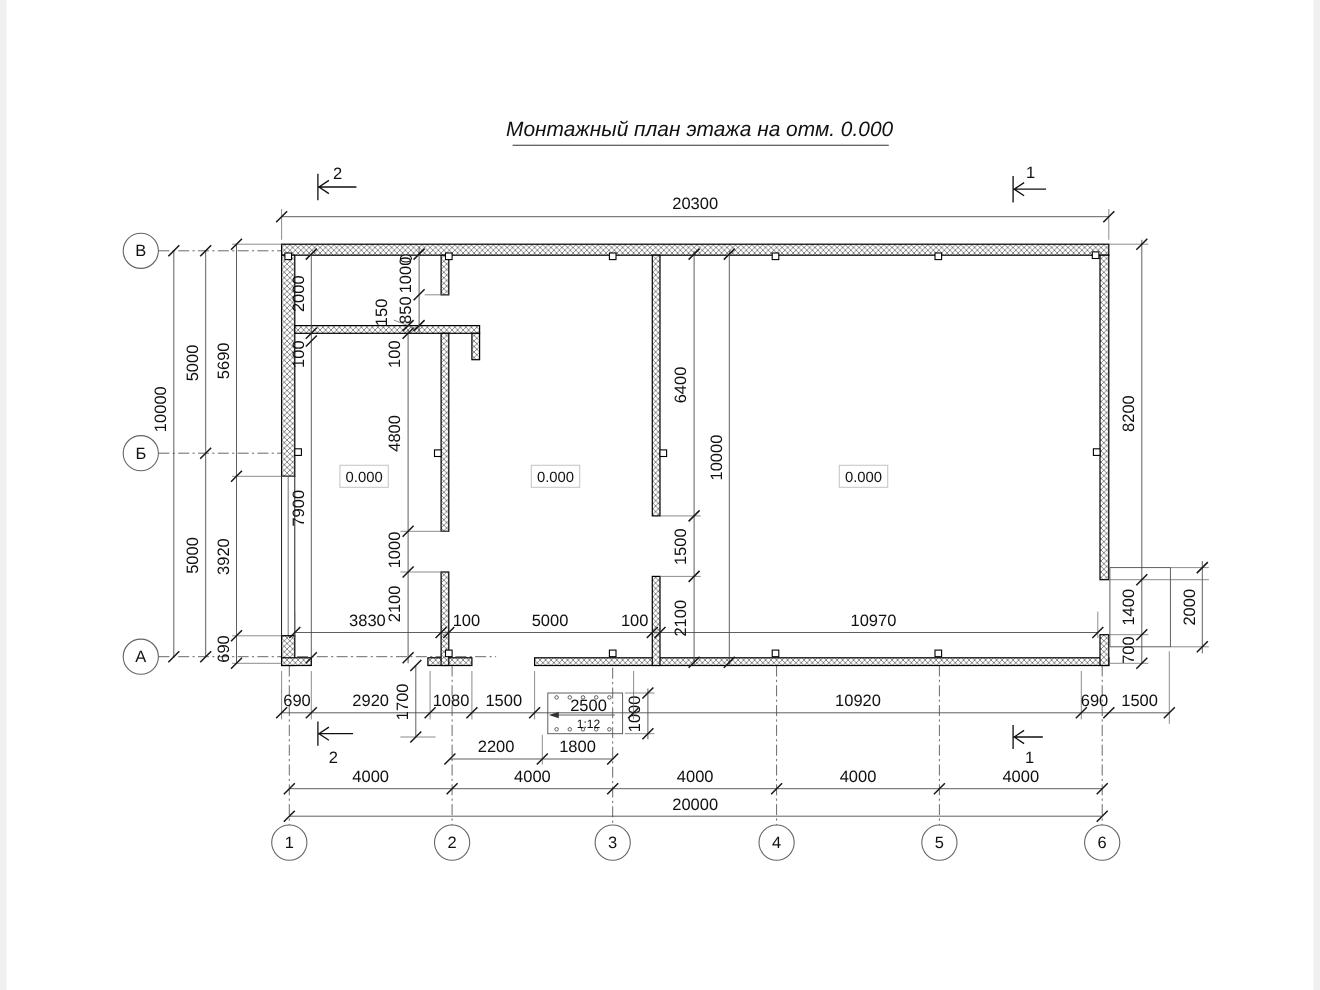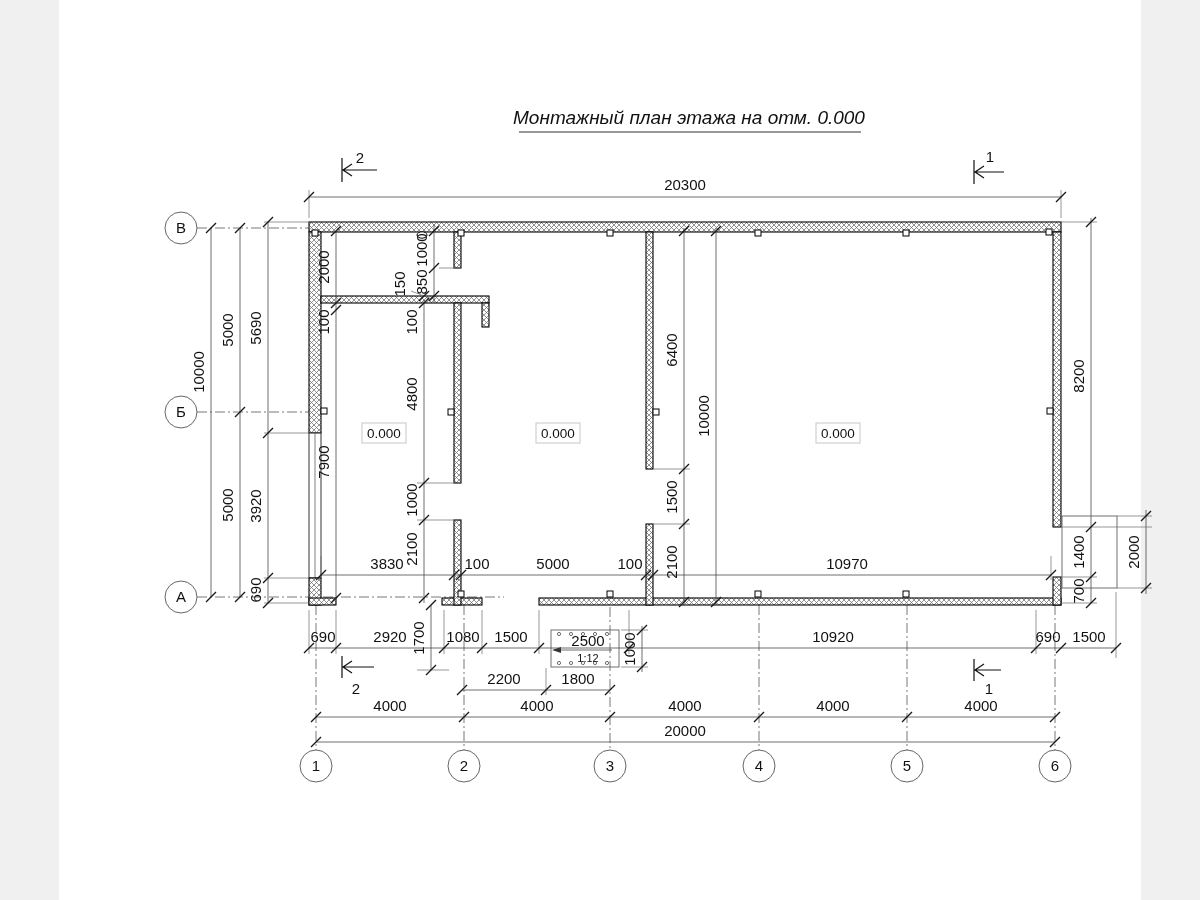--- a/index.html
+++ b/index.html
@@ -1,16 +1,16 @@
 <!DOCTYPE html>
 <html><head>
 <meta charset="utf-8">
 <style>
   html,body{margin:0;padding:0;background:#f0f0f0;}
-  .page{width:1082px;height:900px;background:#ffffff;position:relative;margin:0 auto;
+  .page{width:1188px;height:900px;background:#ffffff;position:relative;margin:0 auto;
         font-family:"Liberation Sans",sans-serif;}
   svg text{fill:#111;}
   .dimtxt{font:15px "Liberation Sans",sans-serif;}
   .smalltxt{font:11px "Liberation Sans",sans-serif;}
   .roomtxt{font:13.5px "Liberation Sans",sans-serif;}
   .axistxt{font:15px "Liberation Sans",sans-serif;}
   .marktxt{font:15px "Liberation Sans",sans-serif;}
   .titletxt{font:italic 19px "Liberation Sans",sans-serif;}
   .dimline{stroke:#4a4a4a;stroke-width:.8;fill:none;}
   .extline{stroke:#6a6a6a;stroke-width:.7;fill:none;}

